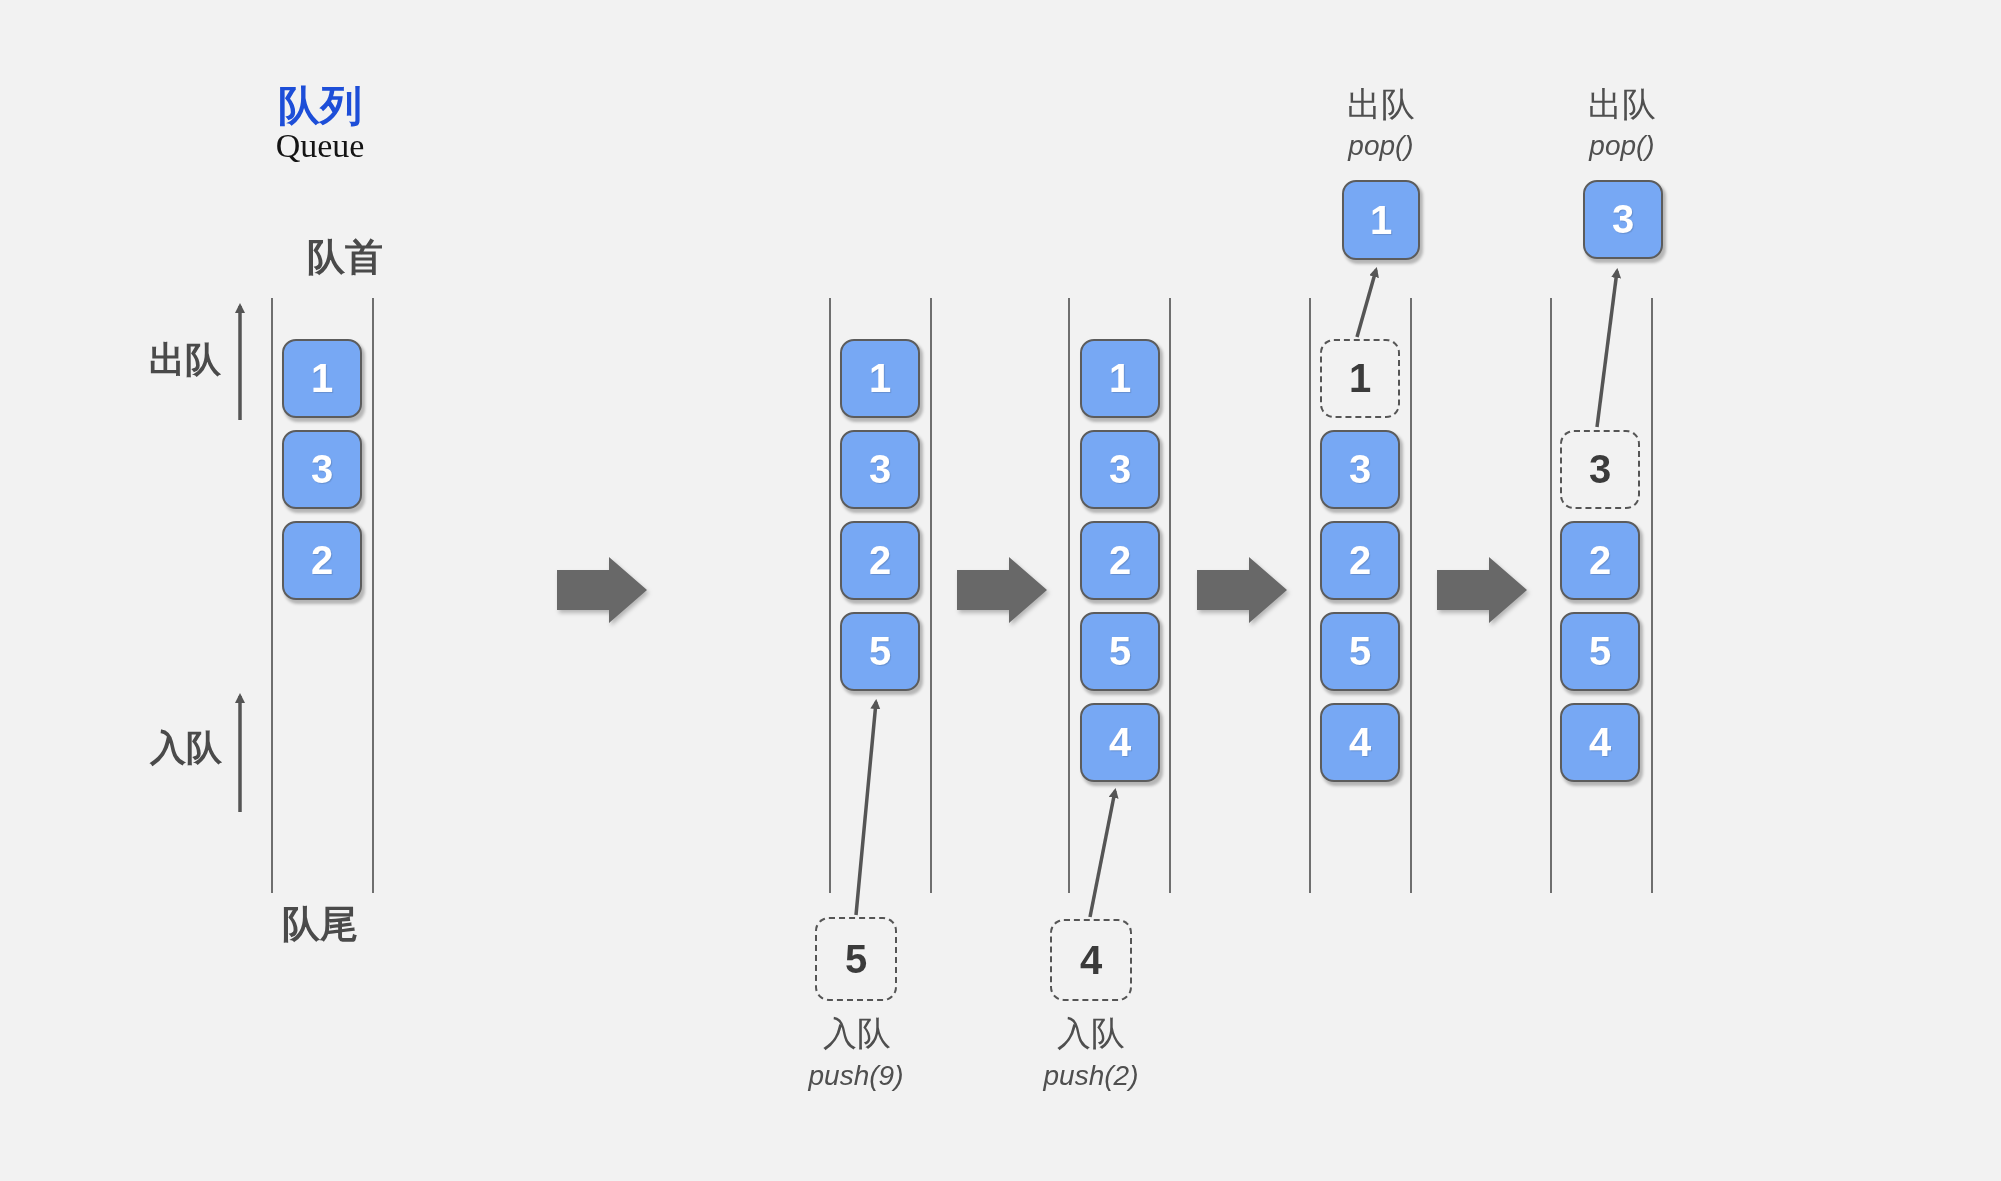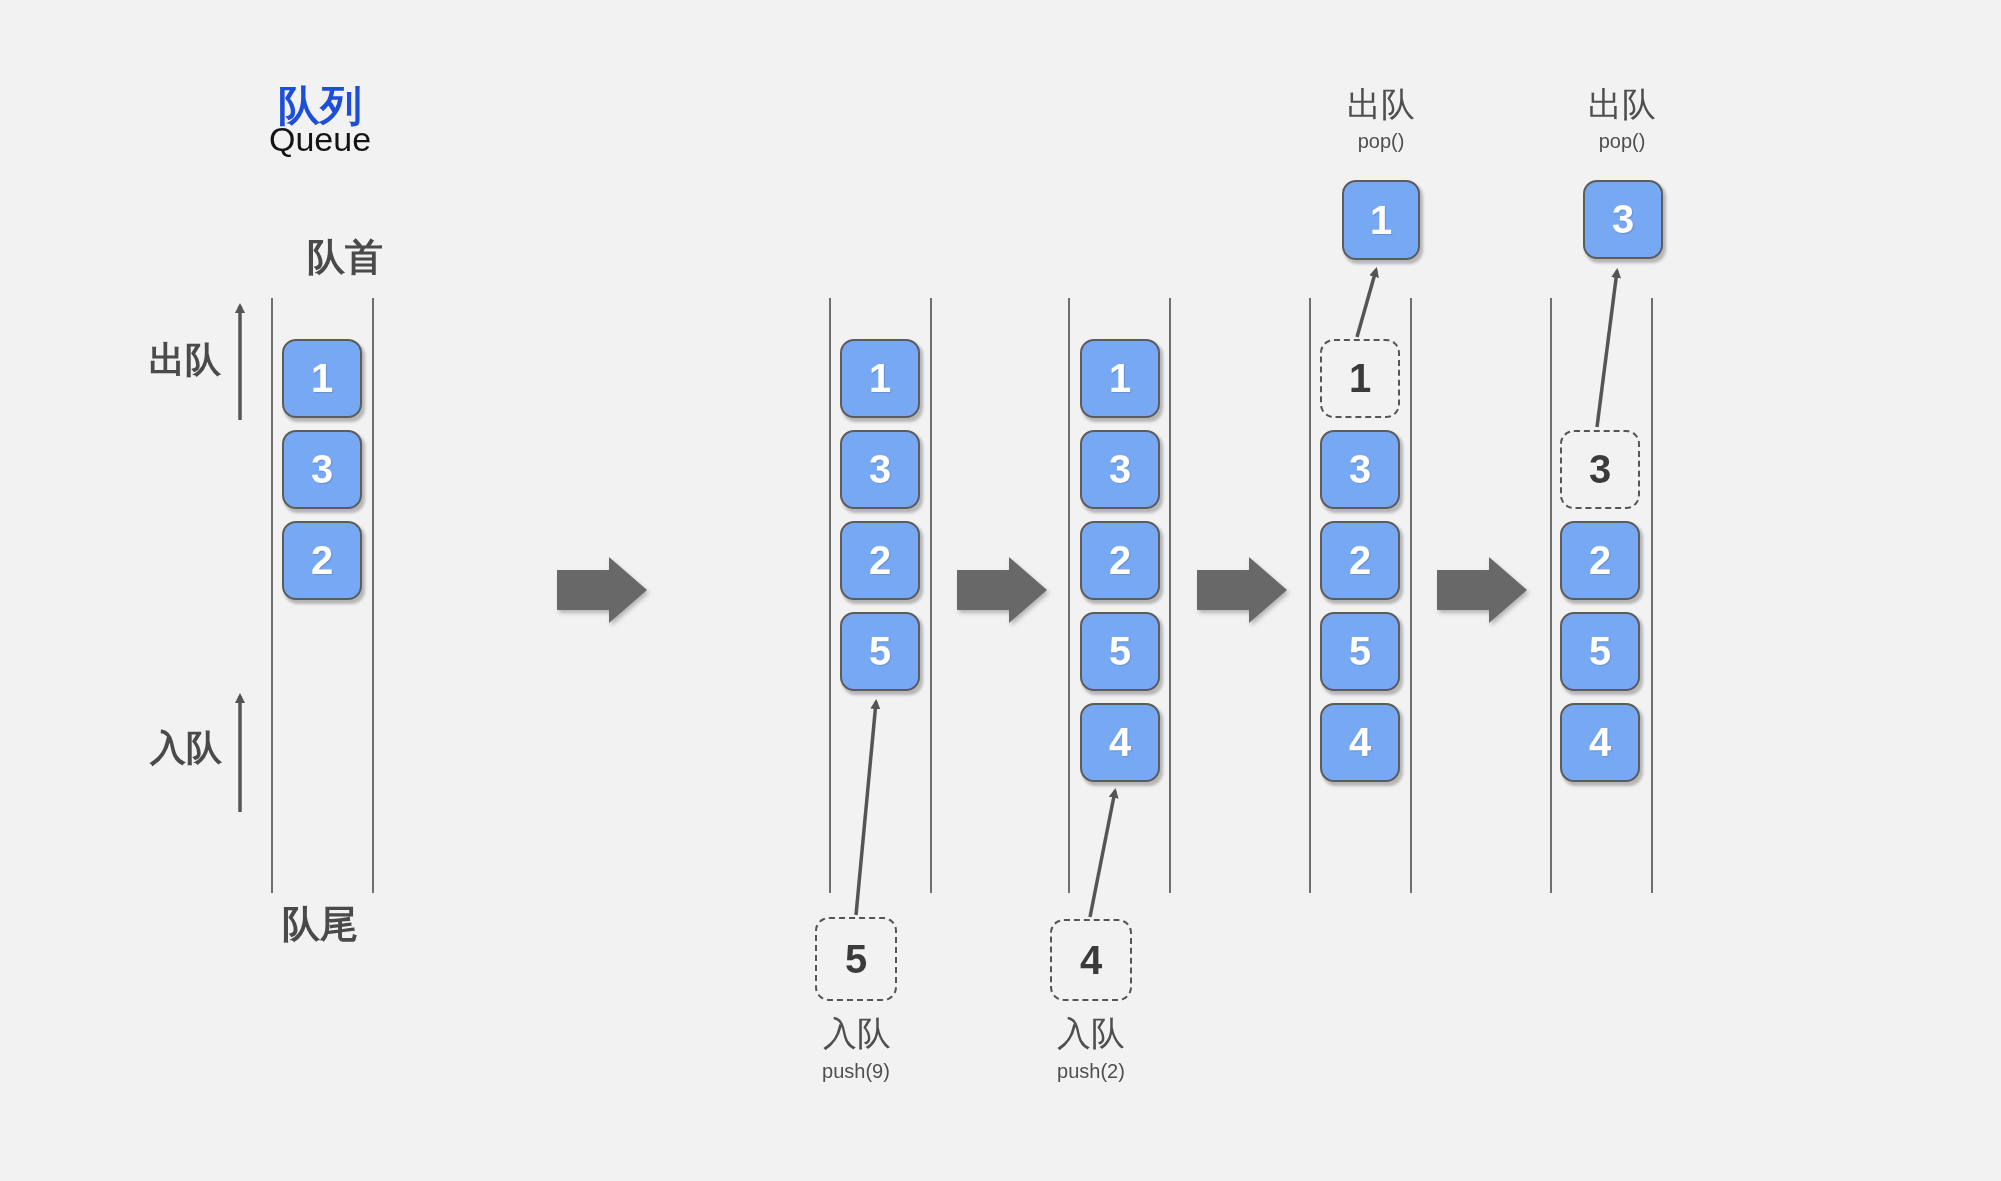--- a/index.html
+++ b/index.html
@@ -36,21 +36,21 @@
   
   .r1{top:339px}.r2{top:430px}.r3{top:521px}.r4{top:612px}.r5{top:703px}
   
   .c1{left:282px}.c2{left:840px}.c3{left:1080px}.c4{left:1320px}.c5{left:1560px}
 
   
   .label{position:absolute;transform:translateX(-50%);white-space:nowrap;color:#4a4a4a;}
   .zh-big{font-size:38px;font-weight:700;}
   .zh-side{font-size:36px;font-weight:700;}
   .zh-op{font-size:34px;font-weight:400;color:#4f4f4f;}
-  .code-op{font-size:20px;font-weight:400;color:#4f4f4f;}
+  .code-op{font-size:28px;font-weight:400;color:#4f4f4f;font-style:italic;}
   .title-zh{font-size:42px;font-weight:700;color:#1d4ed8;}
   .title-en{font-size:34px;font-weight:400;color:#141414;}
 </style>
 </head>
 <body>
 
 <div class="canvas">
 
   <svg class="overlay" width="2001" height="1181" viewBox="0 0 2001 1181">
     <defs>
@@ -71,21 +71,21 @@
       <path d="M240,420 L240,306" marker-end="url(#ah)"></path>
       <path d="M240,812 L240,696" marker-end="url(#ah)"></path>
       <path d="M856,915 L876,702" marker-end="url(#ah)"></path>
       <path d="M1090,917 L1115,791" marker-end="url(#ah)"></path>
       <path d="M1357,337 L1376,270" marker-end="url(#ah)"></path>
       <path d="M1597,427 L1617,271" marker-end="url(#ah)"></path>
     </g>
   </svg>
 
   <div class="label title-zh" style="left:320px;top:78px;">队列</div>
-  <div class="label title-en" style="left:320px;top:120px;">Queue</div>
+  <div class="label title-en" style="left:320px;top:127px;font-family:Liberation Serif, serif;">Queue</div>
 
   <div class="label zh-big" style="left:322px;top:232px;margin-left:23px;">队首</div>
   <div class="label zh-big" style="left:320px;top:899px;">队尾</div>
   <div class="label zh-side" style="left:185px;top:336px;">出队</div>
   <div class="label zh-side" style="left:186px;top:724px;">入队</div>
 
   <div class="channel" id="ch1"></div>
   <div class="channel" id="ch2"></div>
   <div class="channel" id="ch3"></div>
   <div class="channel" id="ch4"></div>

